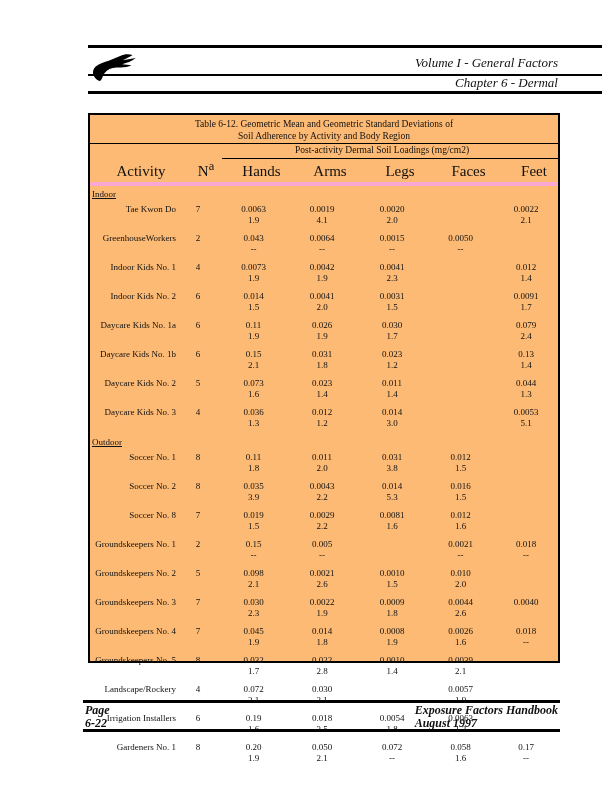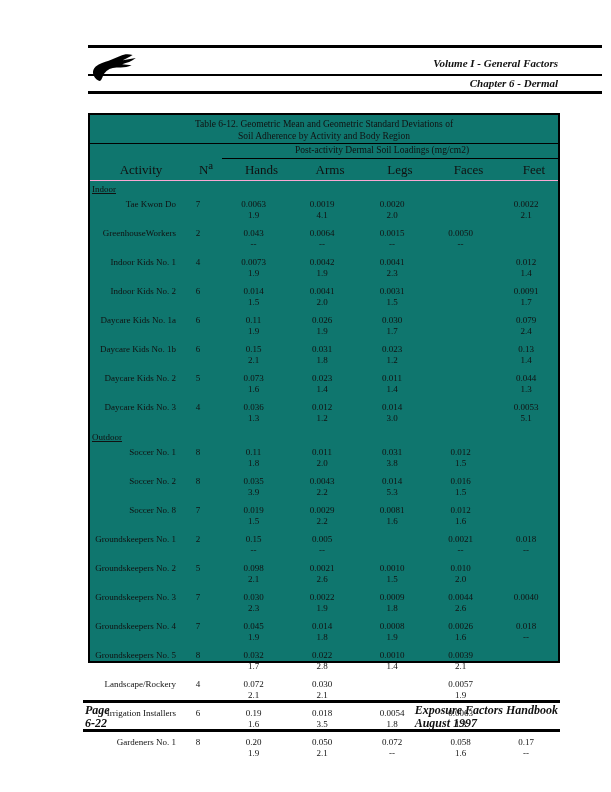--- a/index.html
+++ b/index.html
@@ -9,28 +9,28 @@
     margin:0 auto;
   }
   .rule{position:absolute;background:#000;}
   
   .hdr-rule-top{left:88px;top:45px;width:514px;height:3px;}
   .hdr-rule-mid{left:88px;top:74px;width:514px;height:2px;}
   .hdr-rule-bot{left:88px;top:91px;width:514px;height:3px;}
   .hdr-logo{position:absolute;left:90px;top:51px;width:52px;height:36px;}
   .hdr-text{
     position:absolute;right:53px;text-align:left;
-    font-weight:bold;font-style:italic;font-size:11px;line-height:14px;
+    font-weight:normal;font-style:italic;font-size:13px;line-height:14px;
   }
   .hdr-volume{top:56px;}
   .hdr-chapter{top:76px;}
   
   .tbl-box{
     position:absolute;left:88px;top:113px;width:472px;height:550px;
-    border:2px solid #000;box-sizing:border-box;background:#0f766e;
+    border:2px solid #000;box-sizing:border-box;background:#fdba74;
   }
   .tbl-title{
     text-align:center;font-size:9.5px;line-height:11.5px;padding-top:4px;
     height:28px;box-sizing:border-box;
   }
   .tbl-title-rule{height:1px;background:#000;}
   .tbl-spanner{position:relative;height:15px;}
   .tbl-spanner-text{
     position:absolute;left:132px;right:16px;top:1px;text-align:center;font-size:9.5px;
   }
@@ -39,22 +39,22 @@
     border-collapse:collapse;table-layout:fixed;width:468px;font-size:9px;
   }
   table.data col.c-activity{width:86px;}
   table.data col.c-n{width:44px;}
   table.data col.c-hands{width:67px;}
   table.data col.c-arms{width:70px;}
   table.data col.c-legs{width:70px;}
   table.data col.c-faces{width:67px;}
   table.data col.c-feet{width:64px;}
   table.data thead th{
-    font-weight:normal;font-size:13px;text-align:center;vertical-align:bottom;
-    padding:0 0 2px 16px;border-bottom:1px solid #f9a8d4;height:13px;
+    font-weight:normal;font-size:15px;text-align:center;vertical-align:bottom;
+    padding:0 0 2px 16px;border-bottom:4px solid #f9a8d4;height:13px;
   }
   table.data thead th.h-activity{text-align:center;}
   table.data td{vertical-align:top;text-align:center;padding:0;line-height:11px;}
   tr.section-row td{
     text-align:left;height:16px;vertical-align:middle;padding-left:2px;
   }
   tr.section-row .section-label{text-decoration:underline;}
   tr.data-row{height:29px;}
   tr.data-row td.activity{text-align:right;padding-left:2px;padding-top:2px;}
   tr.data-row td.val{padding-top:2px;}

